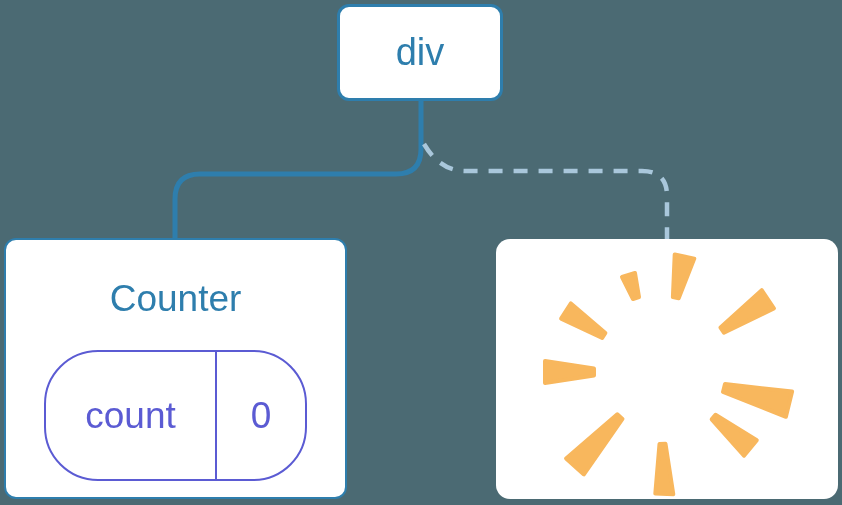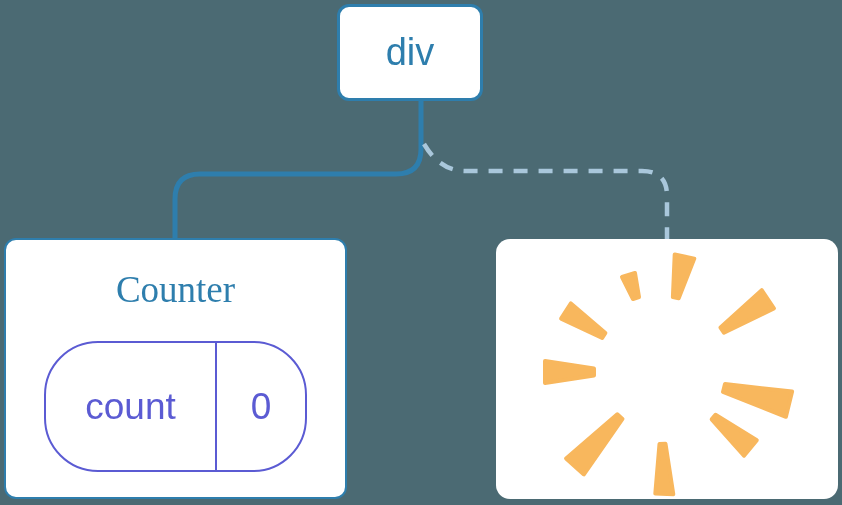--- a/index.html
+++ b/index.html
@@ -24,46 +24,45 @@
   }
   .line-dashed {
     fill: none;
     stroke: var(--color-dashed, #A9C7DB);
     stroke-width: 4.5;
     stroke-dasharray: 14 11;
   }
   .node-root {
     position: absolute;
     left: 337px; top: 4px;
-    width: 146px; height: 97px;
+    width: 166px; height: 97px;
     box-sizing: border-box;
     background: var(--color-card_bg, #fff);
     border: 3px solid var(--color-node, #2E7EAD);
     border-radius: 12px;
     display: flex; align-items: center; justify-content: center;
     color: var(--color-node, #2E7EAD);
     font-size: 38px;
     font-weight: 500;
   }
   .card-counter {
     position: absolute;
     left: 4px; top: 238px;
     width: 343px; height: 261px;
     box-sizing: border-box;
     background: var(--color-card_bg, #fff);
     border: 2px solid var(--color-node, #2E7EAD);
     border-radius: 12px;
     display: flex; flex-direction: column; align-items: center;
   }
   .counter-title {
-    margin-top: 28px;
+    margin-top: 38px;
     font-size: 37px;
     font-weight: 500;
     color: var(--color-node, #2E7EAD);
-    font-family: Liberation Serif, serif;
   }
   .state-pill {
     margin-top: 30px;
     width: 263px; height: 131px;
     box-sizing: border-box;
     border: 2.5px solid var(--color-state, #5B5BD3);
     border-radius: 54px;
     display: flex;
     color: var(--color-state, #5B5BD3);
     font-size: 37px;

